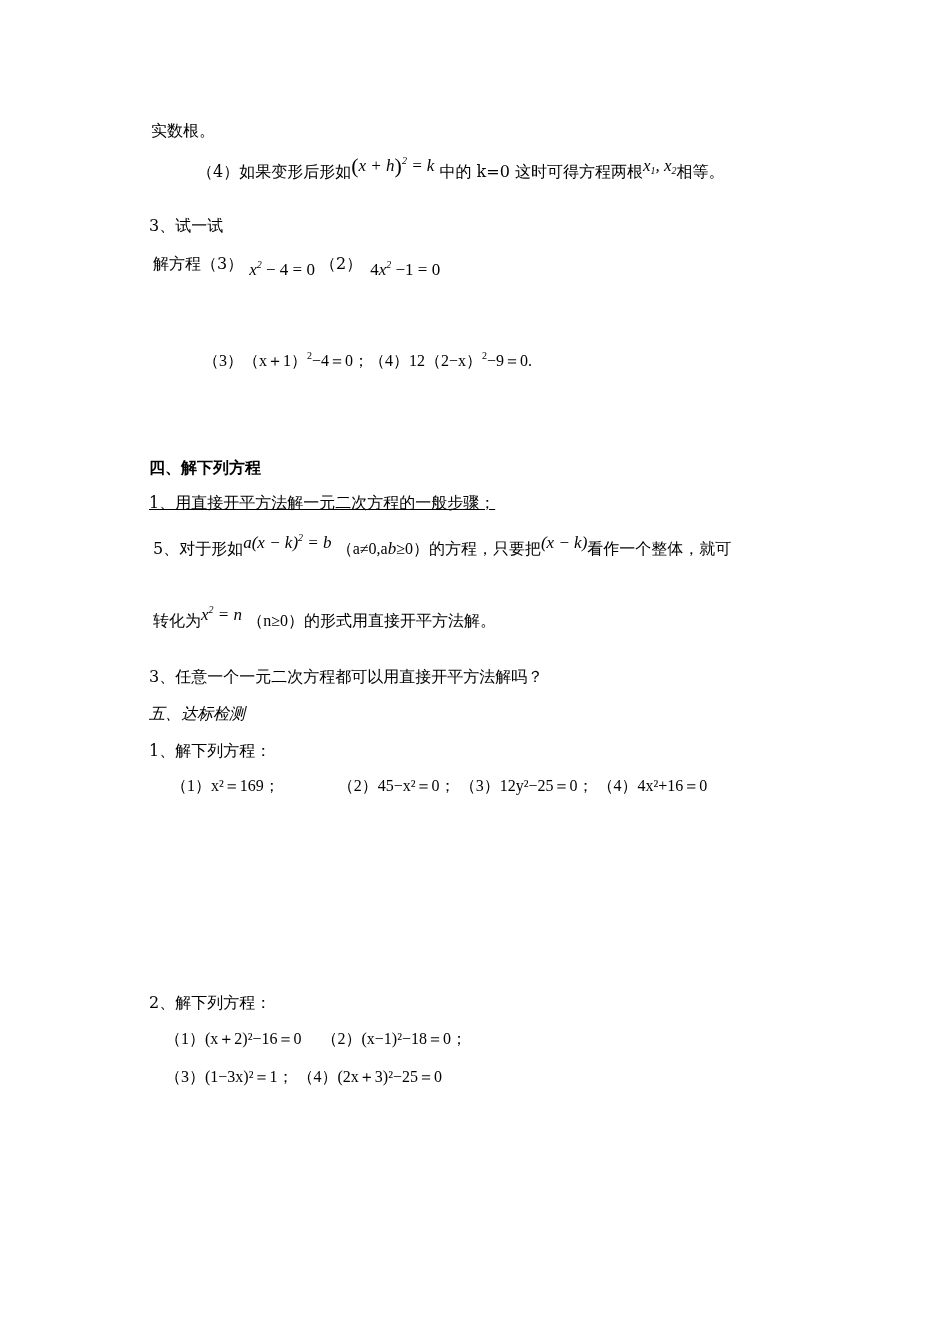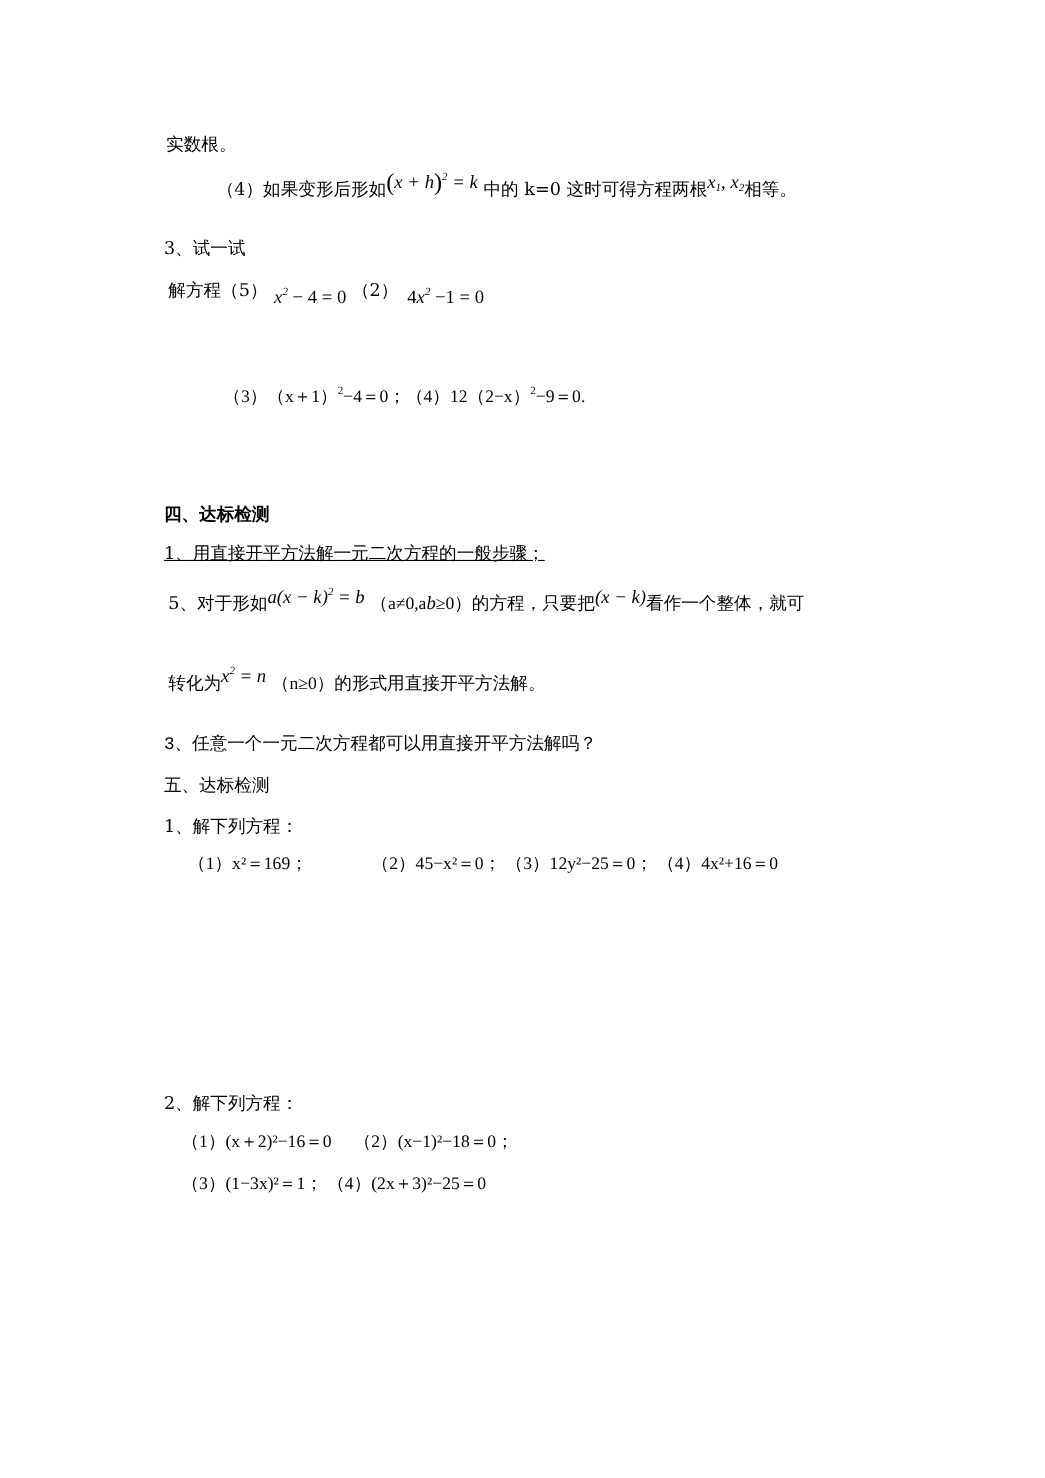--- a/index.html
+++ b/index.html
@@ -30,51 +30,51 @@
   <div class="line" style="left:160px; top:161px;">
     <span>（4）如果变形后形如</span><span class="math raise"><span class="big">(</span>x + h<span class="big">)</span><sup>2</sup> = k</span>
     <span>中的 k=0 这时可得方程两根</span><span class="math raise">x<sub>1</sub>, x<sub>2</sub></span><span>相等。</span>
   </div>
 
   <div class="line" style="left:112px; top:215px;">
     <span>3、试一试</span>
   </div>
 
   <div class="line" style="left:116px; top:253px;">
-    <span>解方程（5）</span><span class="math lower" style="margin-left:6px;">x<sup>2</sup> <span style="font-style:normal">− 4 = 0</span></span>
+    <span>解方程（3）</span><span class="math lower" style="margin-left:6px;">x<sup>2</sup> <span style="font-style:normal">− 4 = 0</span></span>
     <span>（2）</span><span class="math lower" style="margin-left:8px;"><span style="font-style:normal">4</span>x<sup>2</sup> <span style="font-style:normal">−1 = 0</span></span>
   </div>
 
   <div class="line lat" style="left:166px; top:350px;">
     <span>（3）（x＋1）</span><sup>2</sup><span>−4＝0；（4）12（2−x）</span><sup>2</sup><span>−9＝0.</span>
   </div>
 
   <div class="line bold" style="left:112px; top:457px;">
-    <span>四、达标检测</span>
+    <span>四、解下列方程</span>
   </div>
 
   <div class="line" style="left:112px; top:492px;text-decoration:underline;">
     <span>1、用直接开平方法解一元二次方程的一般步骤；</span>
   </div>
 
   <div class="line" style="left:116px; top:538px;">
     <span>5、对于形如</span><span class="math raise">a(x − k)<sup>2</sup> = b</span>
     <span class="lat">（a≠0,a</span><span class="math">b</span><span class="lat">≥0）的方程，只要把</span><span class="math raise">(x − k)</span><span>看作一个整体，就可</span>
   </div>
 
   <div class="line" style="left:116px; top:610px;">
     <span>转化为</span><span class="math raise">x<sup>2</sup> = n</span>
     <span class="lat">（n≥0）的形式用直接开平方法解。</span>
   </div>
 
-  <div class="line" style="left:112px; top:666px;font-family:Liberation Mono, monospace;">
+  <div class="line" style="left:112px; top:666px;">
     <span>3、任意一个一元二次方程都可以用直接开平方法解吗？</span>
   </div>
 
-  <div class="line" style="left:112px; top:703px;">
+  <div class="line" style="left:112px; top:703px;font-style:italic;">
     <span>五、达标检测</span>
   </div>
 
   <div class="line" style="left:112px; top:740px;">
     <span>1、解下列方程：</span>
   </div>
 
   <div class="line lat" style="left:134px; top:775px;">
     <span>（1）x²＝169；</span>
     <span style="display:inline-block; width:50px;"></span>

